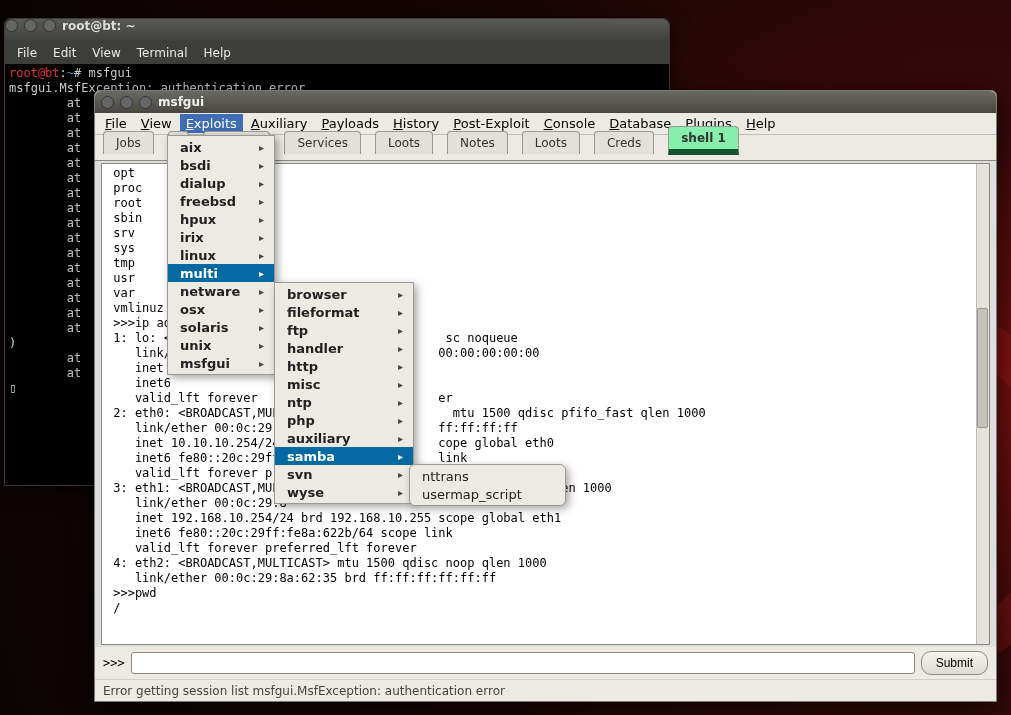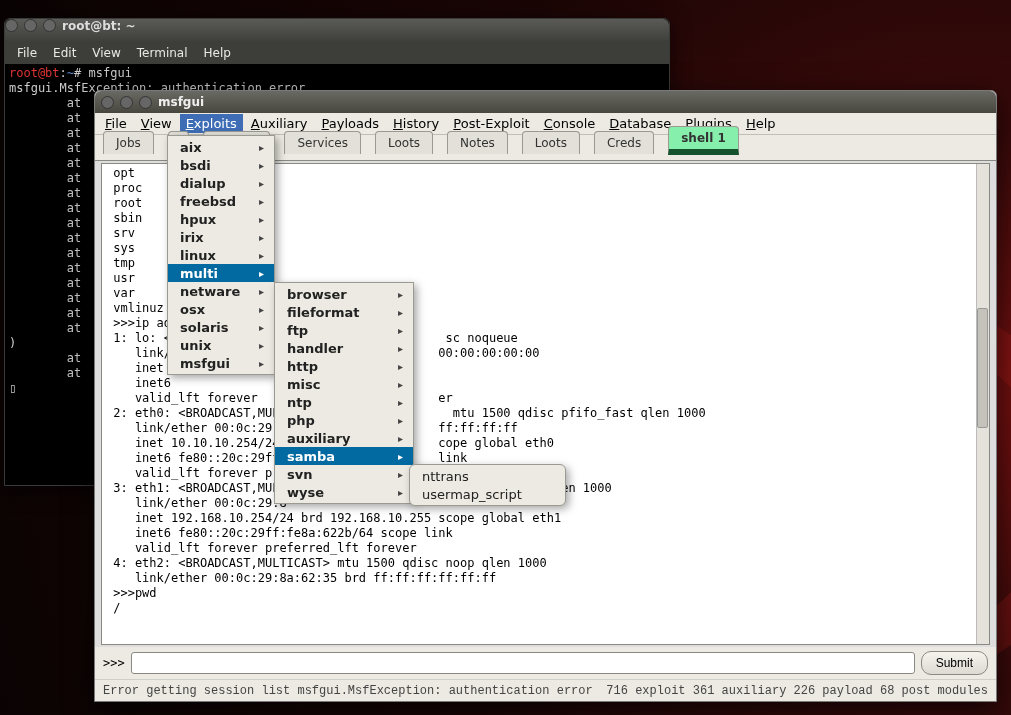--- a/index.html
+++ b/index.html
@@ -94,21 +94,21 @@
   .inputrow input{
     flex:1;height:22px;border:1px solid #8a8a82;background:#fff;border-radius:3px;padding:0 4px;
   }
   .inputrow button{
     height:24px;padding:0 14px;background:linear-gradient(#f6f4ec,#dcdad2);
     border:1px solid #8a8a82;border-radius:10px;font-size:12px;
   }
   .status{
     height:22px;background:#eceae2;border-top:1px solid #cfcfc8;
     display:flex;align-items:center;justify-content:space-between;padding:0 8px;
-    color:#444;font-size:12px;font-family:Liberation Mono, monospace;
+    color:#444;font-size:12px;
   }
 
   
   .menu{
     position:absolute;background:#eceae2;border:1px solid #9a9a92;
     box-shadow:3px 3px 8px rgba(0,0,0,0.35);font-size:13px;padding:2px 0;min-width:104px;
   }
   .menu .mi{
     display:flex;align-items:center;justify-content:space-between;
     padding:1px 10px 1px 12px;height:18px;color:#222;font-weight:bold;
@@ -228,21 +228,20 @@
  &gt;&gt;&gt;pwd
  /
 </span><div class="scrollbar"><div class="scrollthumb"></div></div></div>
   <div class="inputrow">
     <span class="lbl">&gt;&gt;&gt;</span>
     <input type="text" style="">
     <button>Submit</button>
   </div>
   <div class="status">
     <span>Error getting session list msfgui.MsfException: authentication error</span>
-    <span>716 exploit 361 auxiliary 226 payload 68 post modules</span>
   </div>
 </div>
 
 <div class="menu menu1" id="menu1">
     <div class="mi">
       <span>aix</span>
       <span class="arr">▸</span>
     </div>
     <div class="mi">
       <span>bsdi</span>

